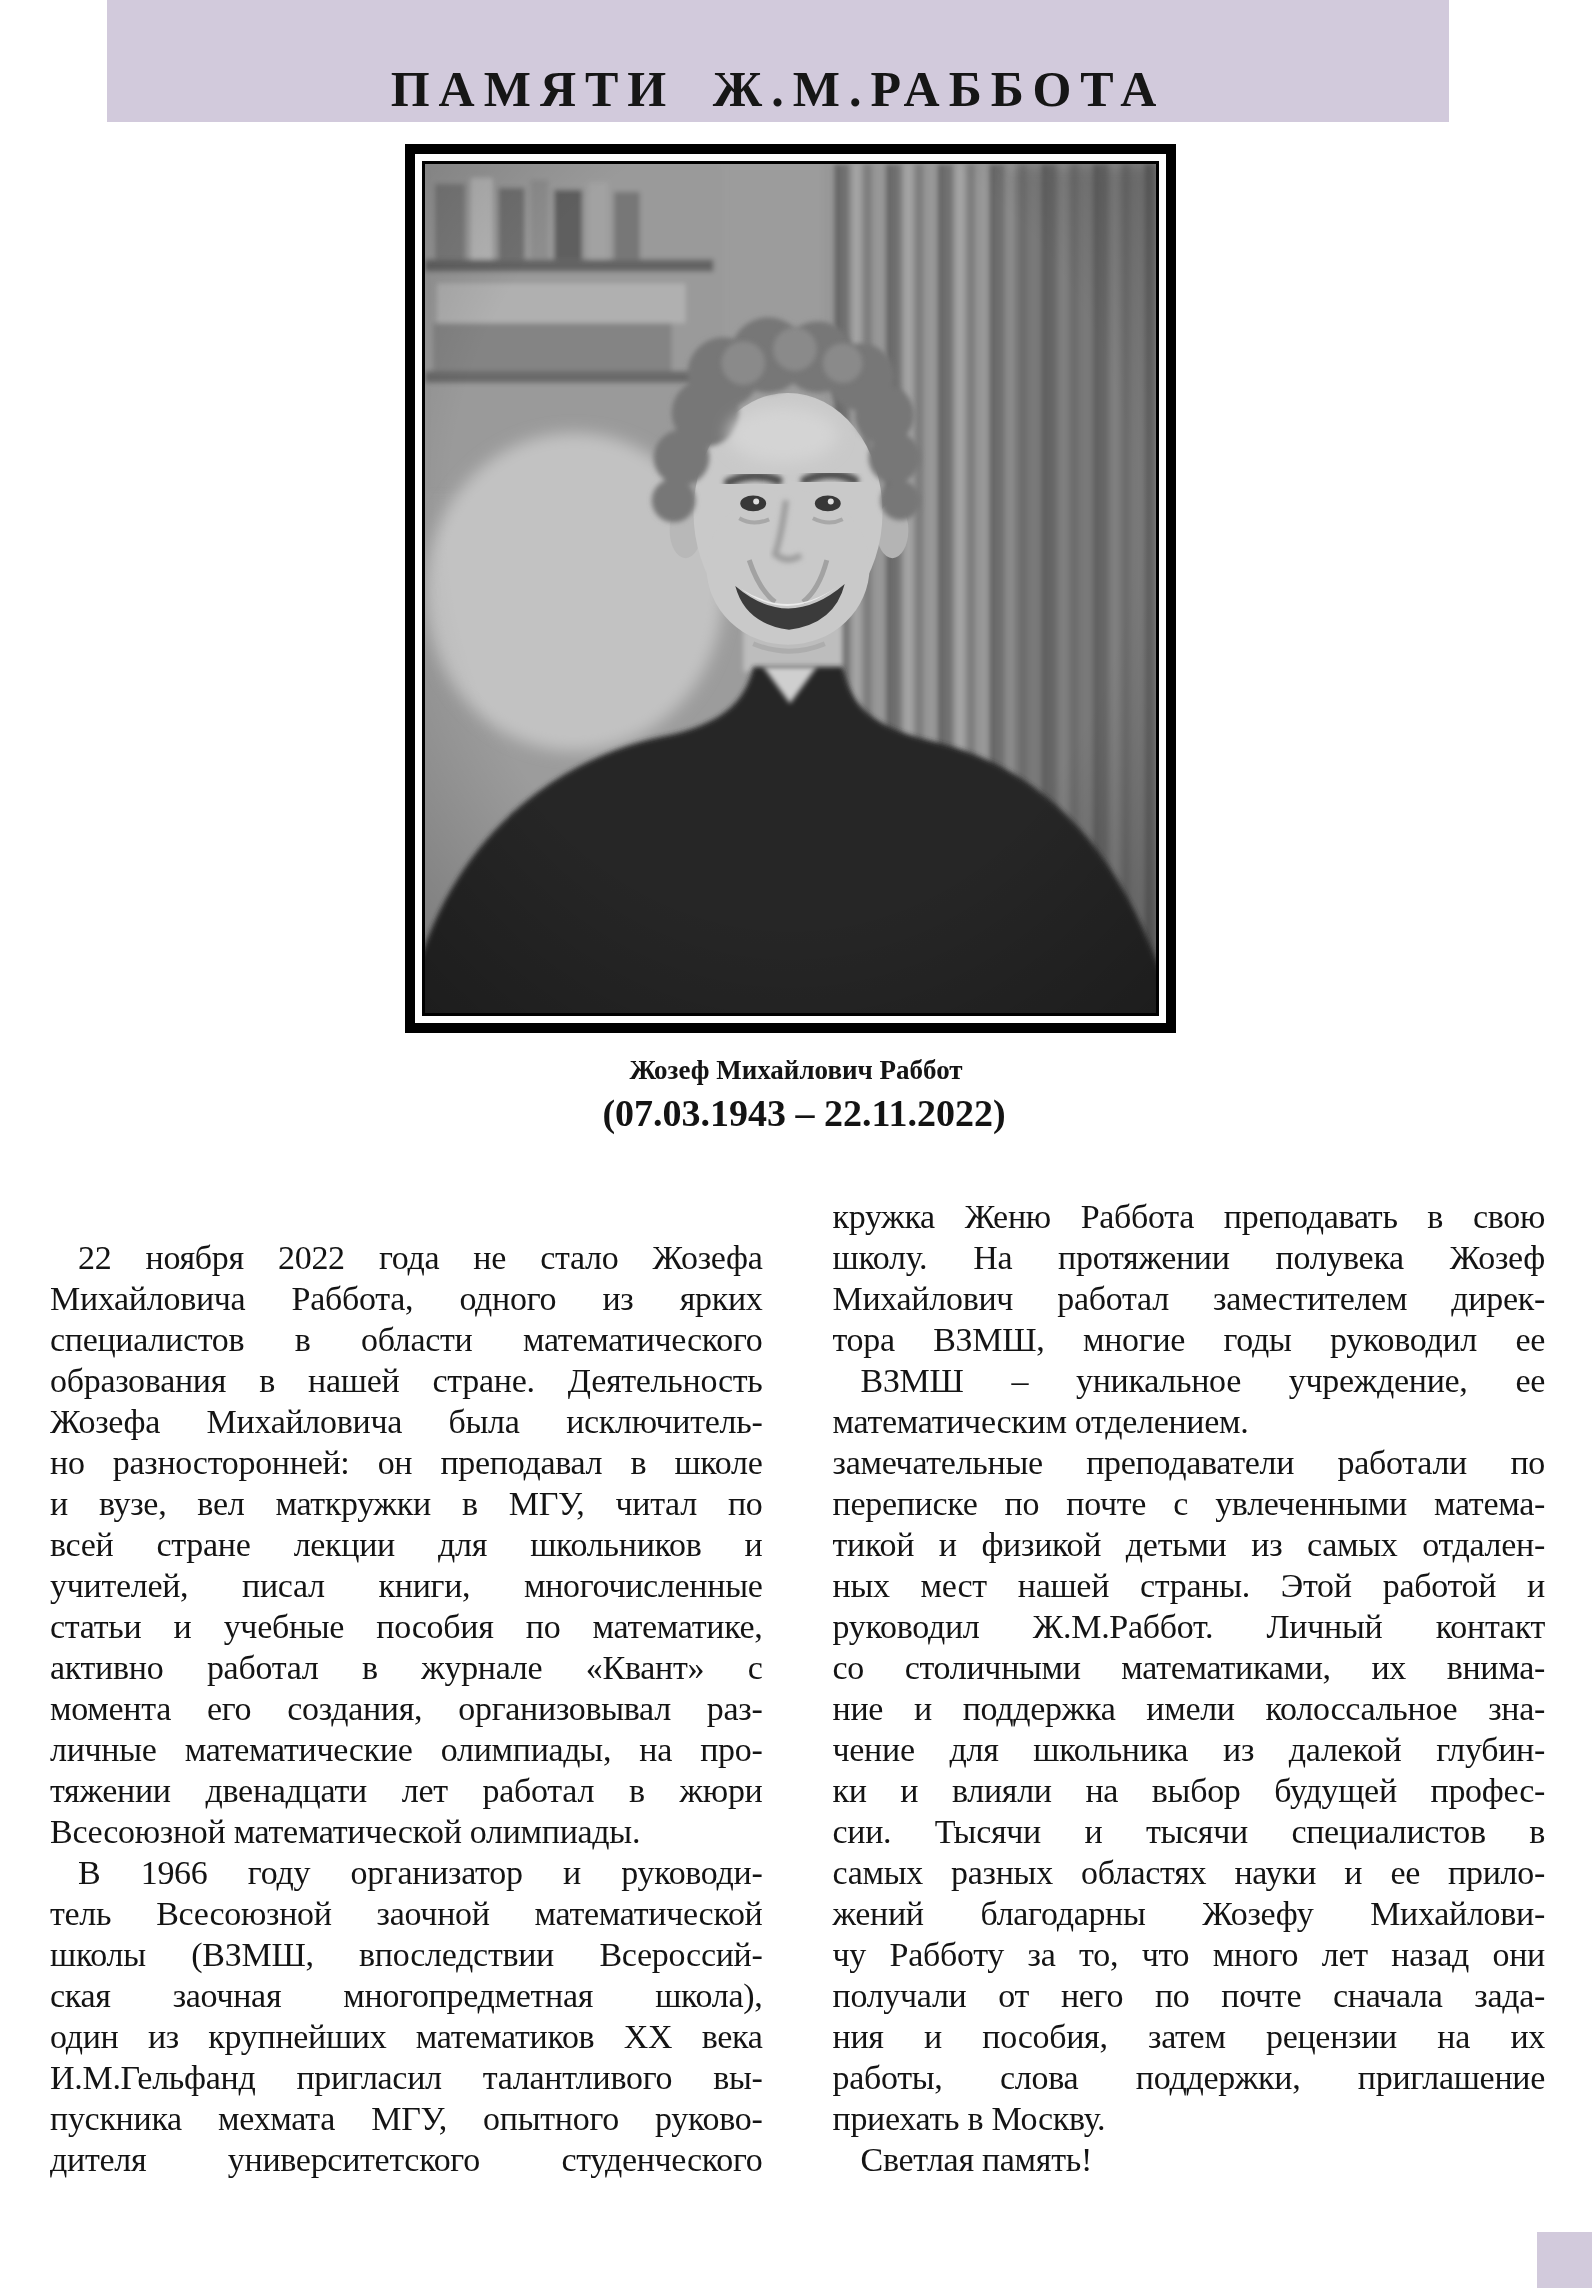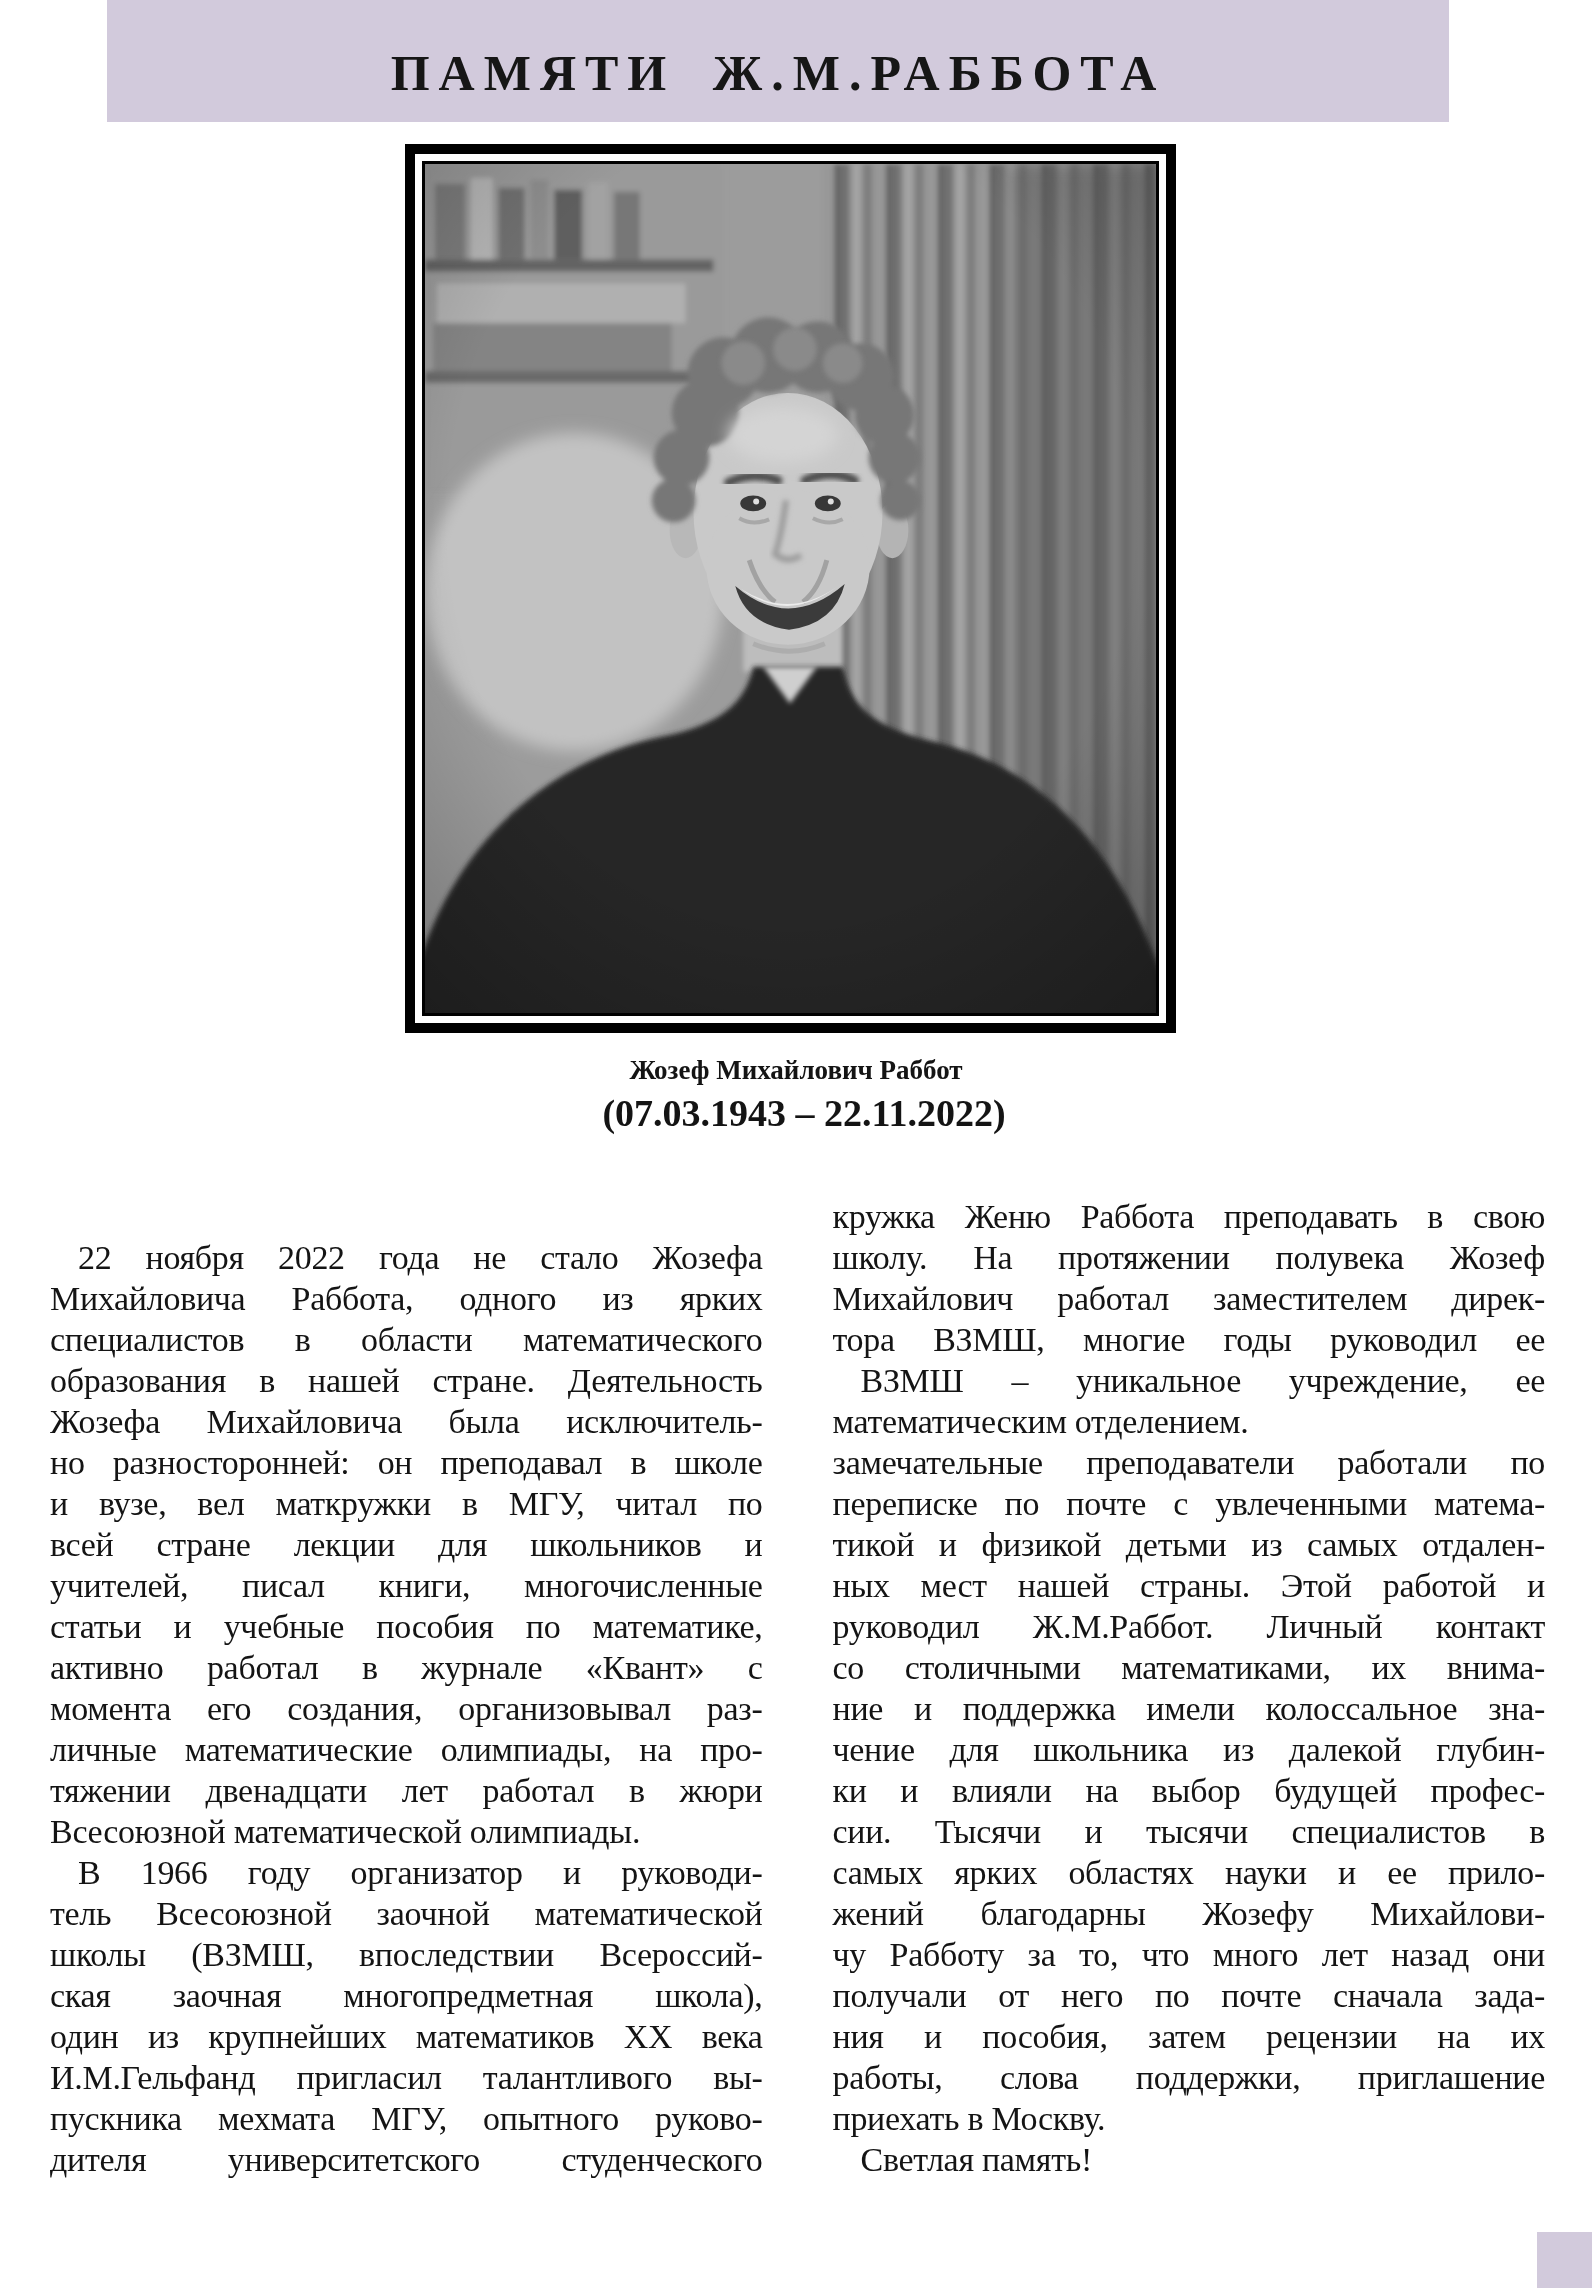--- a/index.html
+++ b/index.html
@@ -1,20 +1,20 @@
 <!DOCTYPE html>
 <html><head>
 <meta charset="utf-8">
 <style>
   :root { --banner:#d2cadc; --ink:#141414; }
   html,body{margin:0;padding:0;background:#ffffff;}
   .page{position:relative;width:1592px;height:2289px;background:#ffffff;overflow:hidden;
         font-family:"Liberation Serif","DejaVu Serif",serif;color:var(--ink);}
   .banner{position:absolute;left:107px;top:0;width:1342px;height:122px;background:var(--banner);
-          display:flex;justify-content:center;align-items:flex-end;box-sizing:border-box;padding-bottom:24px;}
+          display:flex;justify-content:center;align-items:flex-end;box-sizing:border-box;padding-bottom:8px;}
   .banner-title{margin:0;font-weight:600;font-size:50px;line-height:1;letter-spacing:9px;word-spacing:16px;color:#161616;}
   .photo-frame{position:absolute;left:405px;top:144px;width:771px;height:889px;margin:0;
                box-sizing:border-box;border:10px solid #000;background:#ffffff;padding:7px;}
   .photo-inner{width:100%;height:100%;box-sizing:border-box;border:3px solid #000;overflow:hidden;background:#9c9c9c;}
   .photo-inner svg{display:block;width:100%;height:100%;}
   .caption{position:absolute;left:0;top:1049px;width:100%;text-align:center;font-weight:700;}
   .caption-name{font-size:27px;line-height:43px;}
   .caption-dates{font-size:38px;line-height:43px;margin-left:16px;}
   .article{position:absolute;left:50px;top:1196px;width:1495px;display:flex;gap:70px;align-items:flex-end;}
   .col{flex:1 1 0;font-size:34px;line-height:41px;letter-spacing:-0.3px;}
@@ -158,21 +158,21 @@
         <div class="line">замечательные преподаватели работали по</div>
         <div class="line">переписке по почте с увлеченными матема-</div>
         <div class="line">тикой и физикой детьми из самых отдален-</div>
         <div class="line">ных мест нашей страны. Этой работой и</div>
         <div class="line">руководил Ж.М.Раббот. Личный контакт</div>
         <div class="line">со столичными математиками, их внима-</div>
         <div class="line">ние и поддержка имели колоссальное зна-</div>
         <div class="line">чение для школьника из далекой глубин-</div>
         <div class="line">ки и влияли на выбор будущей профес-</div>
         <div class="line">сии. Тысячи и тысячи специалистов в</div>
-        <div class="line">самых ярких областях науки и ее прило-</div>
+        <div class="line">самых разных областях науки и ее прило-</div>
         <div class="line">жений благодарны Жозефу Михайлови-</div>
         <div class="line">чу Рабботу за то, что много лет назад они</div>
         <div class="line">получали от него по почте сначала зада-</div>
         <div class="line">ния и пособия, затем рецензии на их</div>
         <div class="line">работы, слова поддержки, приглашение</div>
         <div class="line end">приехать в Москву.</div>
         <div class="line indent end">Светлая память!</div>
       </div>
   </div>
 

